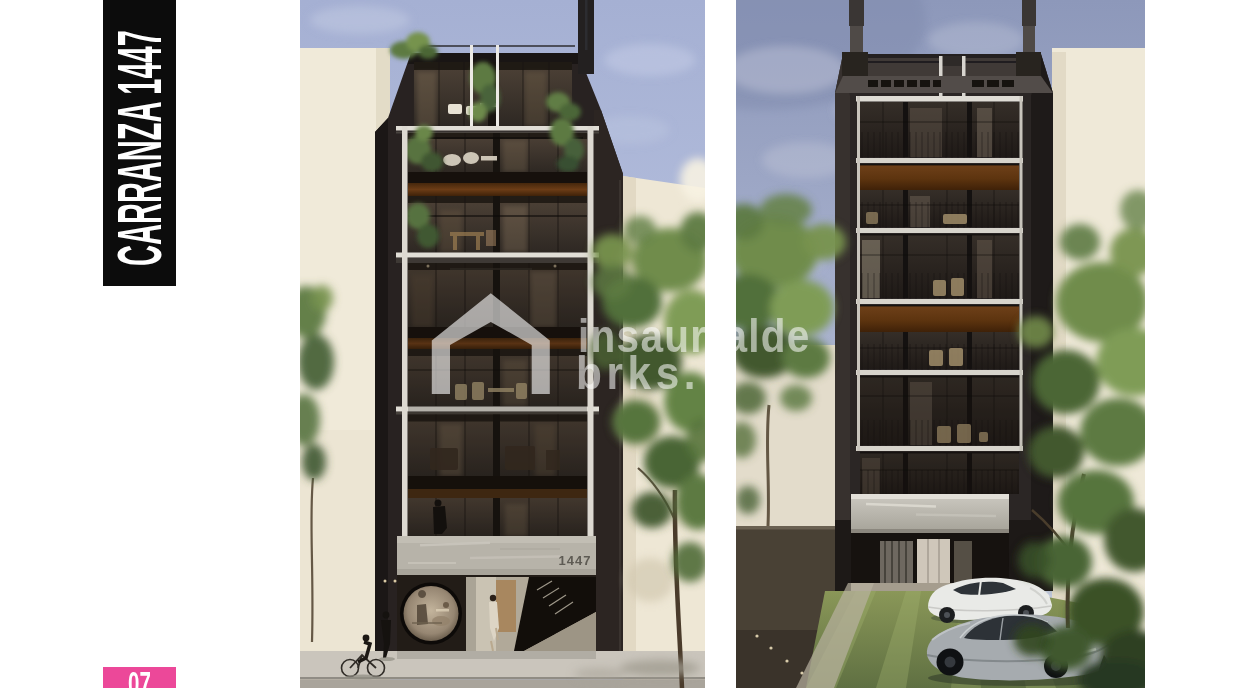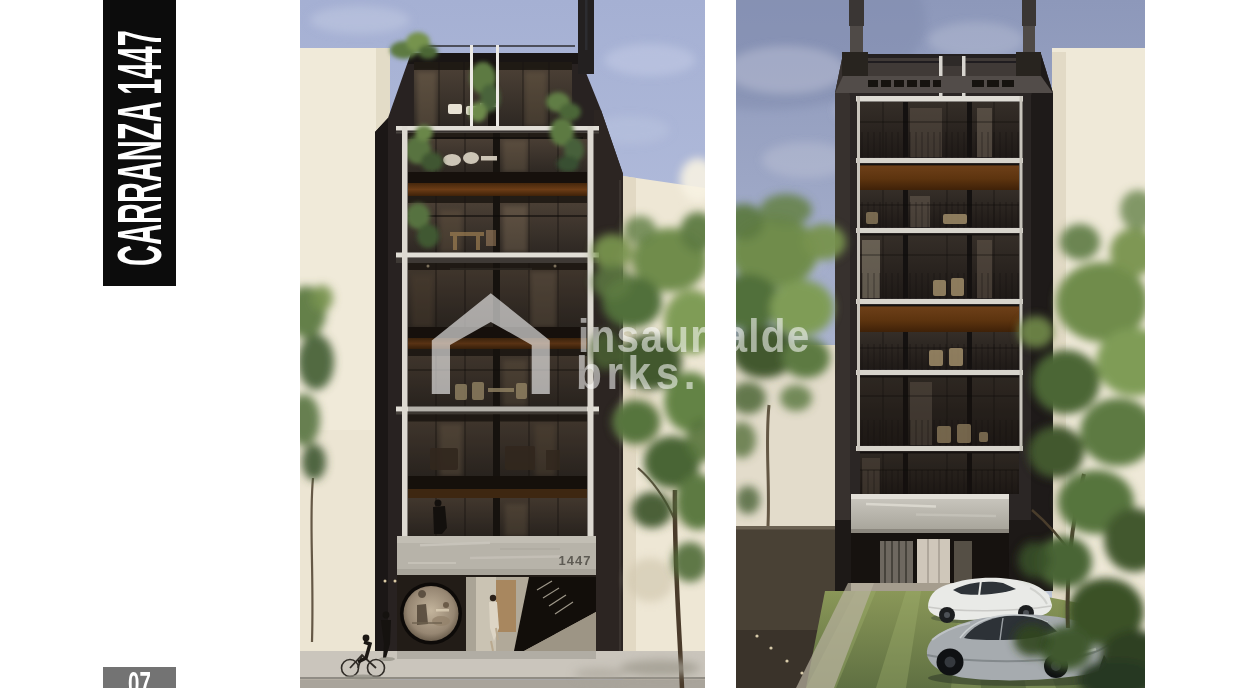--- a/index.html
+++ b/index.html
@@ -9,21 +9,21 @@
 </head>
 <body>
 <div id="page">
 
 <div class="abs" style="left:103px;top:0;width:73px;height:286px;background:#0c0c0c;"></div>
 
 <div class="abs" style="left:103px;top:0;width:73px;height:286px;display:flex;align-items:center;justify-content:center;">
   <div style="transform:rotate(-90deg) scaleX(0.46) translateX(-11px);white-space:nowrap;color:#ffffff;font-weight:bold;font-size:63px;letter-spacing:0px;">CARRANZA 1447</div>
 </div>
 
-<div class="abs" style="left:103px;top:667px;width:73px;height:21px;background:#737373;overflow:hidden;">
+<div class="abs" style="left:103px;top:667px;width:73px;height:21px;background:#ec4899;overflow:hidden;">
   <div style="position:absolute;left:0;top:-2px;width:73px;text-align:center;color:#fff;font-weight:bold;font-size:33px;transform:scaleX(0.62);">07</div>
 </div>
 
 <svg class="abs" style="left:300px;top:0;" width="405" height="688" viewBox="0 0 405 688">
 <defs>
   <linearGradient id="skyL" x1="0" y1="0" x2="0" y2="1">
     <stop offset="0" stop-color="#a5b0d3"></stop>
           <stop offset="0.6" stop-color="#b9c3e0"></stop>
           <stop offset="1" stop-color="#c8d1e8"></stop>
   </linearGradient>

